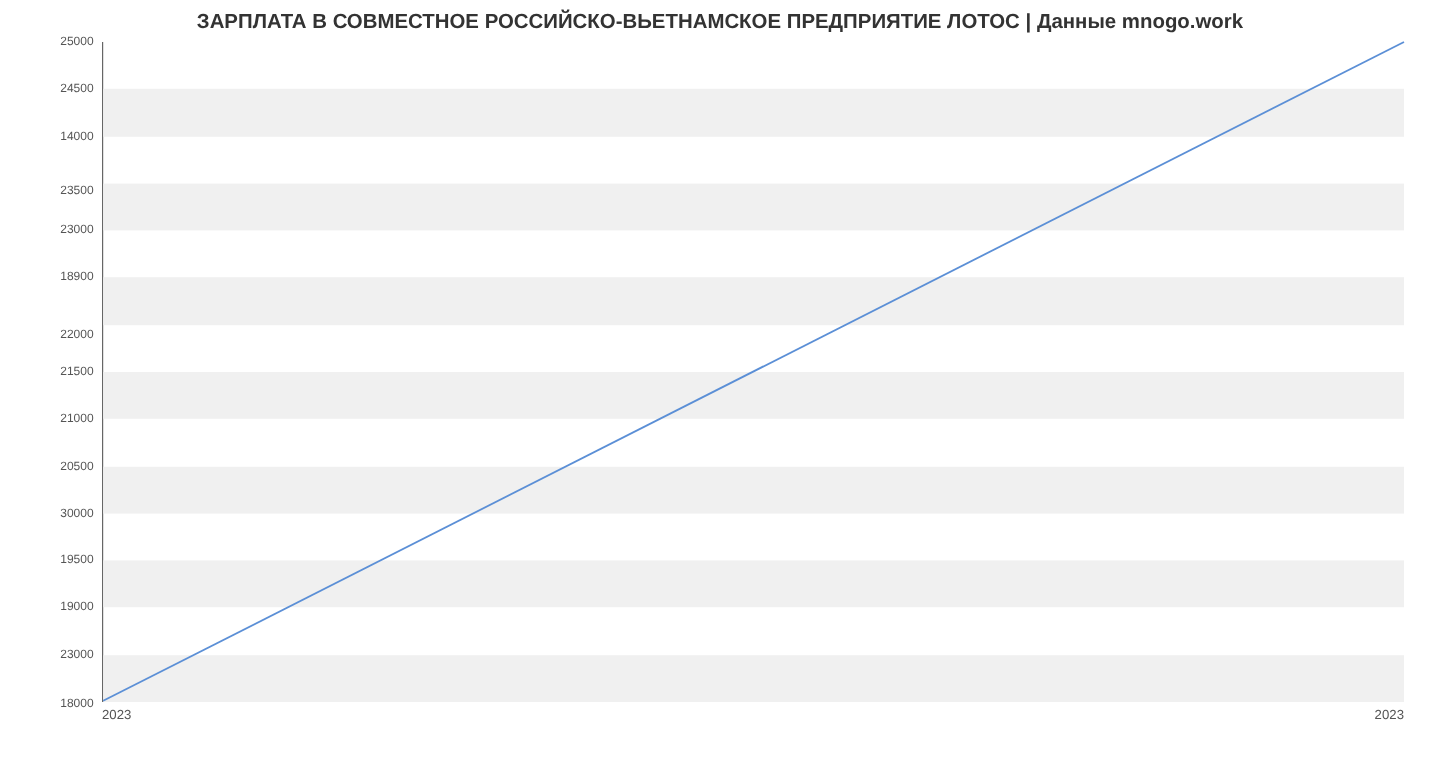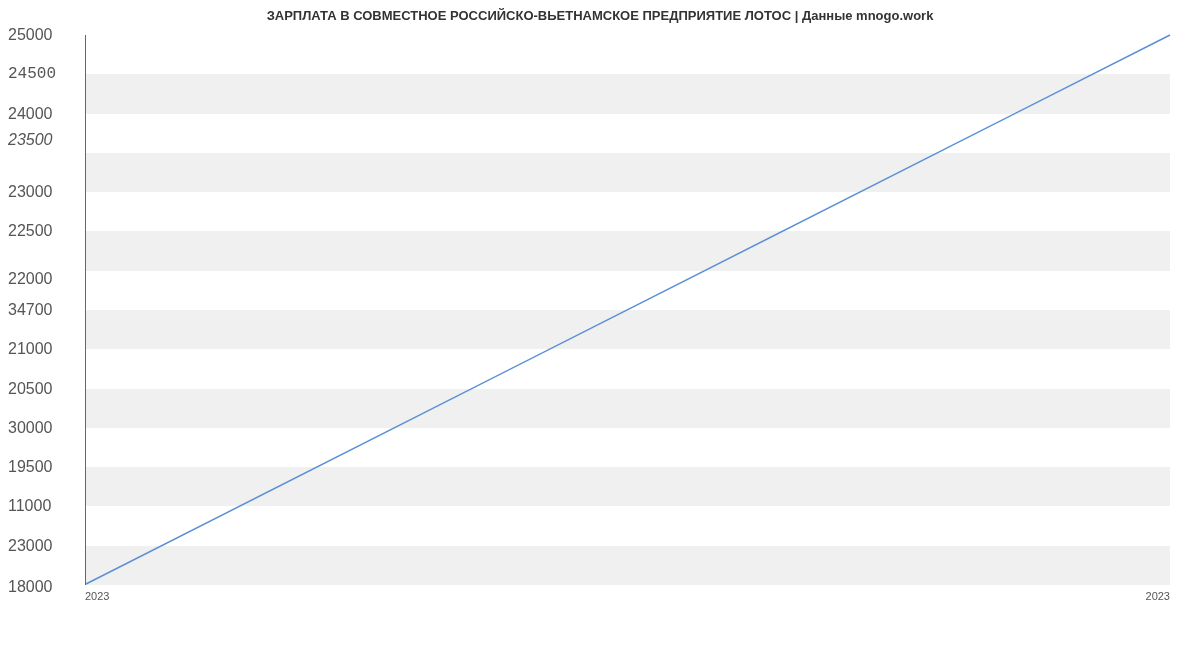--- a/index.html
+++ b/index.html
@@ -10,21 +10,21 @@
     background: #ffffff;
     font-family: Arial, Helvetica, sans-serif;
     color: #333;
   }
   .title {
     position: absolute;
     top: 8px;
     left: 0;
     width: 1200px;
     text-align: center;
-    font-size: 13px;
+    font-size: 17px;
     font-weight: bold;
     color: #333;
   }
   .plot-area {
     position: absolute;
     left: 85px;
     top: 35px;
     width: 1085px;
     height: 550px;
     border-left: 1px solid #666;
@@ -34,21 +34,22 @@
   .band {
     position: absolute;
     left: 0;
     width: 100%;
     background: #f0f0f0;
   }
   .y-label {
     position: absolute;
     right: 1122px;
     width: 70px;
-    font-size: 16px;
+    text-align: right;
+    font-size: 10px;
     color: #555;
     transform: translateY(-50%);
   }
   .x-label {
     position: absolute;
     top: 590px;
     font-size: 11px;
     color: #555;
   }
   svg.line {
@@ -76,30 +77,30 @@
       <div class="band" style="top: 39.2857px; height: 39.2857px;"></div>
     </div>
   <svg class="line" viewBox="0 0 1085 550" preserveAspectRatio="none">
     <polyline id="series-line" fill="none" stroke="#5b8fd6" stroke-width="1.5" vector-effect="non-scaling-stroke" points="0,550 1085,0"></polyline>
   </svg>
 </div>
 
 <div id="y-axis">
     <div class="y-label" style="top: 587px;">18000</div>
     <div class="y-label" style="top: 545.714px;">23000</div>
-    <div class="y-label" style="top: 506.429px;">11000</div>
+    <div class="y-label" style="top: 506.429px;">19000</div>
     <div class="y-label" style="top: 467.143px;">19500</div>
     <div class="y-label" style="top: 427.857px;">30000</div>
     <div class="y-label" style="top: 388.571px;">20500</div>
     <div class="y-label" style="top: 349.286px;">21000</div>
-    <div class="y-label" style="top: 310px;">34700</div>
+    <div class="y-label" style="top: 310px;">21500</div>
     <div class="y-label" style="top: 279px;">22000</div>
-    <div class="y-label" style="top: 231.429px;">22500</div>
+    <div class="y-label" style="top: 231.429px;">18900</div>
     <div class="y-label" style="top: 192.143px;">23000</div>
-    <div class="y-label" style="top: 140px; font-style: italic;">23500</div>
-    <div class="y-label" style="top: 113.571px;">24000</div>
-    <div class="y-label" style="top: 74.2857px; font-family: Liberation Mono, monospace;">24500</div>
+    <div class="y-label" style="top: 159px;">23500</div>
+    <div class="y-label" style="top: 113.571px;">14000</div>
+    <div class="y-label" style="top: 74.2857px;">24500</div>
     <div class="y-label" style="top: 35px;">25000</div>
   </div>
 <div id="x-axis">
     <div class="x-label" style="left: 85px;">2023</div>
     <div class="x-label" style="left: 1170px; transform: translateX(-100%);">2023</div>
   </div>
 
 </body></html>

